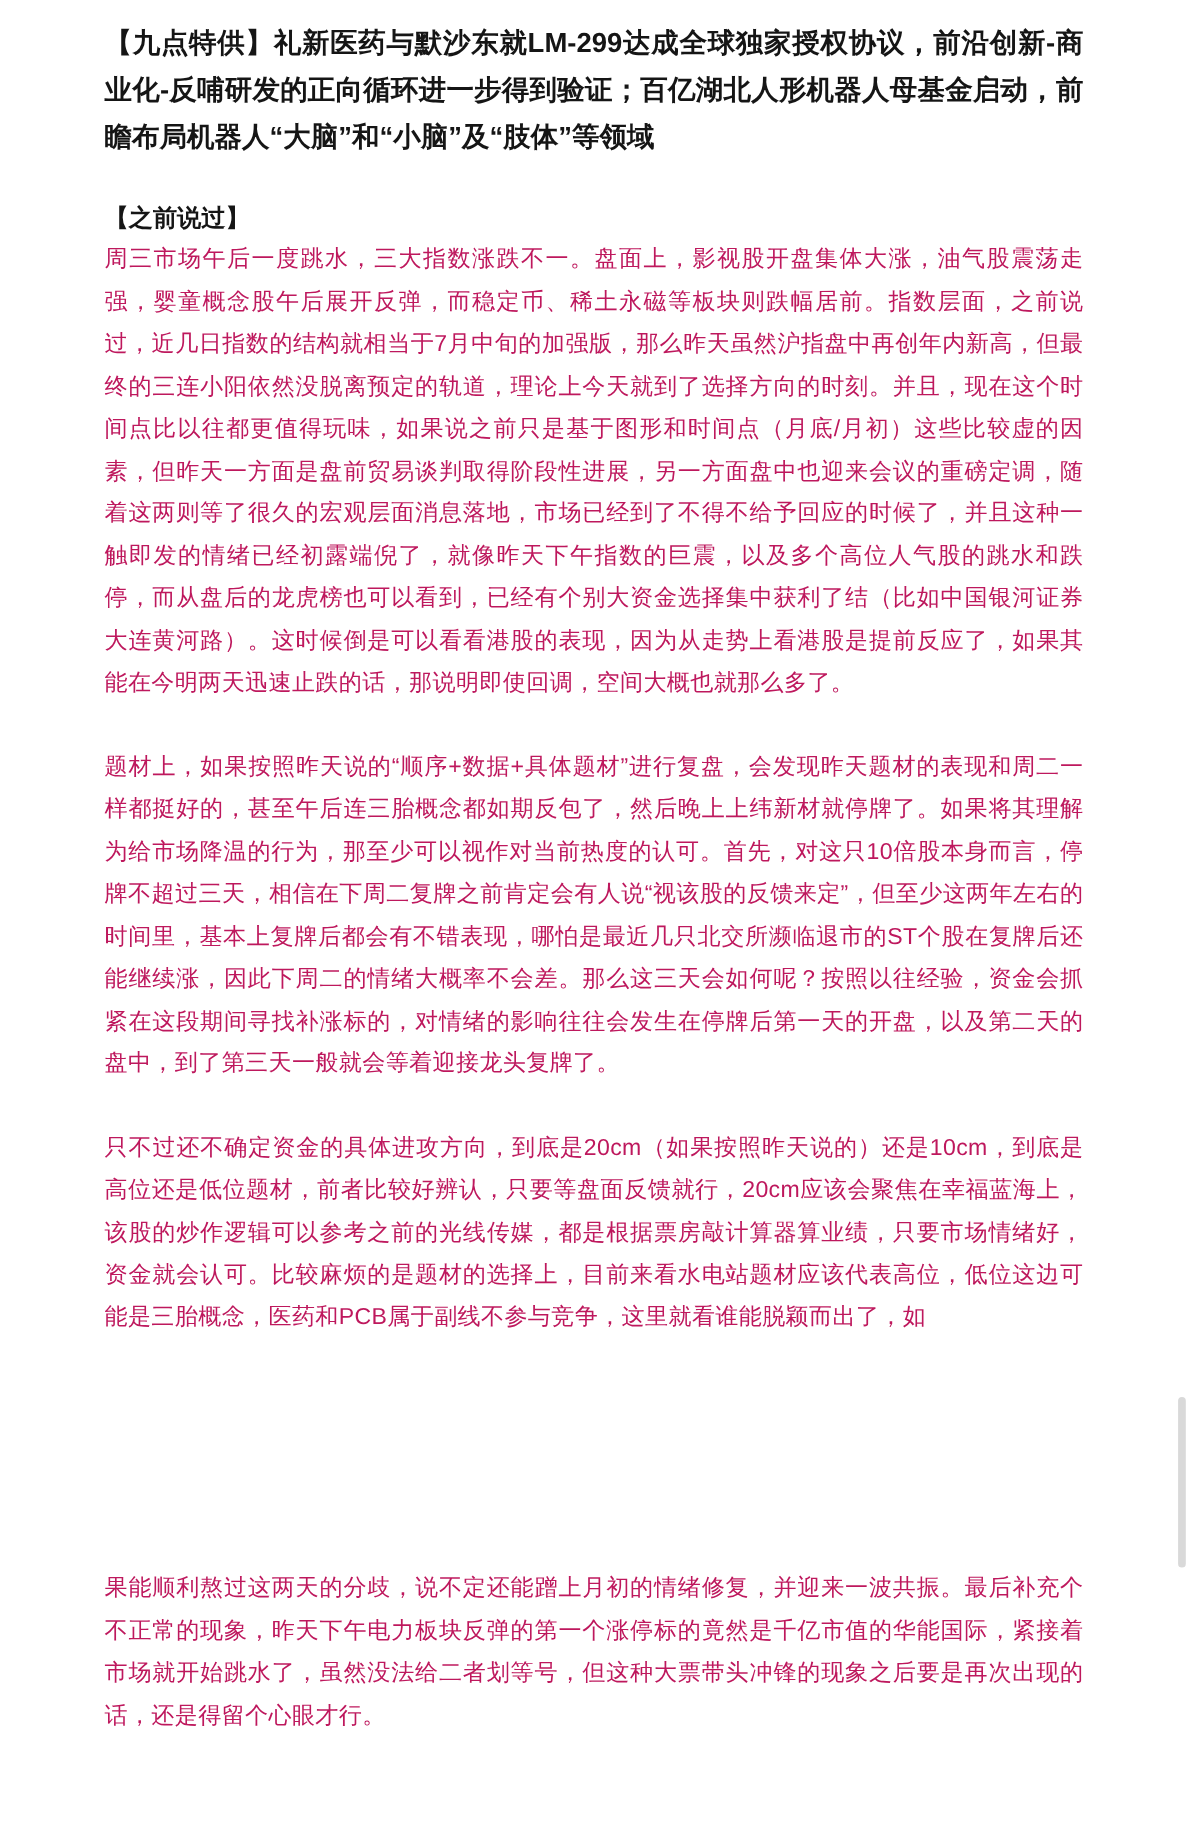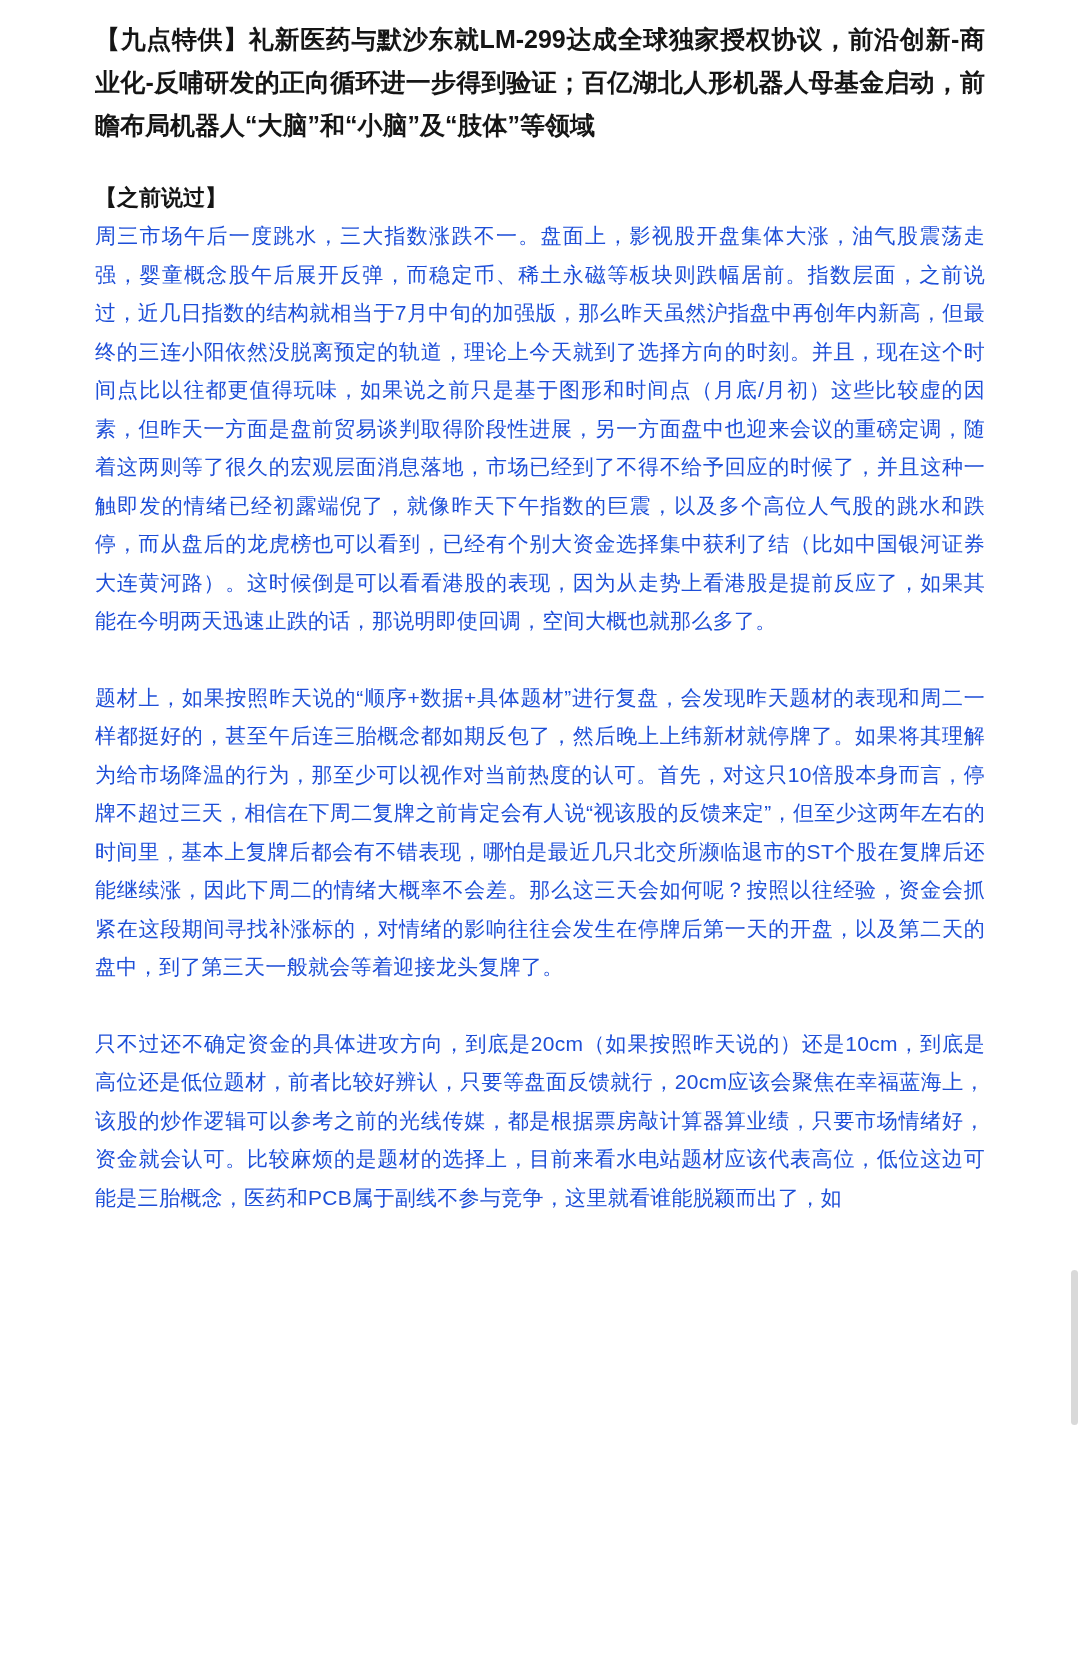--- a/index.html
+++ b/index.html
@@ -37,21 +37,21 @@
     margin: 0;
     font-size: 22px;
     font-weight: 700;
     line-height: 38px;
     color: #151515;
   }
   .para {
     margin: 0 0 38px 0;
     font-size: 21px;
     line-height: 38.5px;
-    color: #1d4ed8;
+    color: #be185d;
     text-align: justify;
     letter-spacing: 0.3px;
     word-break: break-all;
   }
   .content-gap {
     height: 170px;
   }
   .scrollbar-track {
     position: absolute;
     top: 0;
@@ -80,18 +80,19 @@
   <div class="section-header">【之前说过】</div>
 
   <p class="para">周三市场午后一度跳水，三大指数涨跌不一。盘面上，影视股开盘集体大涨，油气股震荡走强，婴童概念股午后展开反弹，而稳定币、稀土永磁等板块则跌幅居前。指数层面，之前说过，近几日指数的结构就相当于7月中旬的加强版，那么昨天虽然沪指盘中再创年内新高，但最终的三连小阳依然没脱离预定的轨道，理论上今天就到了选择方向的时刻。并且，现在这个时间点比以往都更值得玩味，如果说之前只是基于图形和时间点（月底/月初）这些比较虚的因素，但昨天一方面是盘前贸易谈判取得阶段性进展，另一方面盘中也迎来会议的重磅定调，随着这两则等了很久的宏观层面消息落地，市场已经到了不得不给予回应的时候了，并且这种一触即发的情绪已经初露端倪了，就像昨天下午指数的巨震，以及多个高位人气股的跳水和跌停，而从盘后的龙虎榜也可以看到，已经有个别大资金选择集中获利了结（比如中国银河证券大连黄河路）。这时候倒是可以看看港股的表现，因为从走势上看港股是提前反应了，如果其能在今明两天迅速止跌的话，那说明即使回调，空间大概也就那么多了。</p>
 
   <p class="para">题材上，如果按照昨天说的“顺序+数据+具体题材”进行复盘，会发现昨天题材的表现和周二一样都挺好的，甚至午后连三胎概念都如期反包了，然后晚上上纬新材就停牌了。如果将其理解为给市场降温的行为，那至少可以视作对当前热度的认可。首先，对这只10倍股本身而言，停牌不超过三天，相信在下周二复牌之前肯定会有人说“视该股的反馈来定”，但至少这两年左右的时间里，基本上复牌后都会有不错表现，哪怕是最近几只北交所濒临退市的ST个股在复牌后还能继续涨，因此下周二的情绪大概率不会差。那么这三天会如何呢？按照以往经验，资金会抓紧在这段期间寻找补涨标的，对情绪的影响往往会发生在停牌后第一天的开盘，以及第二天的盘中，到了第三天一般就会等着迎接龙头复牌了。</p>
 
   <p class="para">只不过还不确定资金的具体进攻方向，到底是20cm（如果按照昨天说的）还是10cm，到底是高位还是低位题材，前者比较好辨认，只要等盘面反馈就行，20cm应该会聚焦在幸福蓝海上，该股的炒作逻辑可以参考之前的光线传媒，都是根据票房敲计算器算业绩，只要市场情绪好，资金就会认可。比较麻烦的是题材的选择上，目前来看水电站题材应该代表高位，低位这边可能是三胎概念，医药和PCB属于副线不参与竞争，这里就看谁能脱颖而出了，如</p>
 
   <div class="content-gap"></div>
 
+  <p class="para">果能顺利熬过这两天的分歧，说不定还能蹭上月初的情绪修复，并迎来一波共振。最后补充个不正常的现象，昨天下午电力板块反弹的第一个涨停标的竟然是千亿市值的华能国际，紧接着市场就开始跳水了，虽然没法给二者划等号，但这种大票带头冲锋的现象之后要是再次出现的话，还是得留个心眼才行。</p>
 
 </div>
 
 <div class="scrollbar-track">
   <div class="scrollbar-thumb"></div>
 </div>
 
 </body></html>

